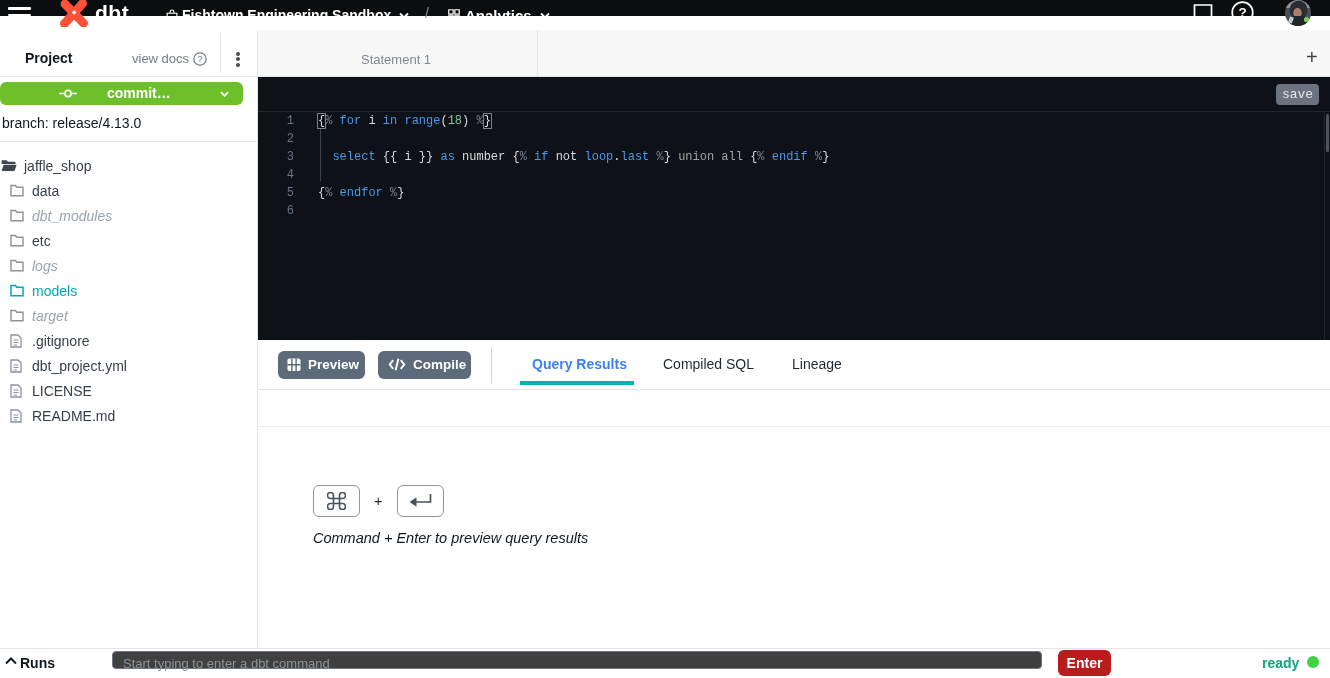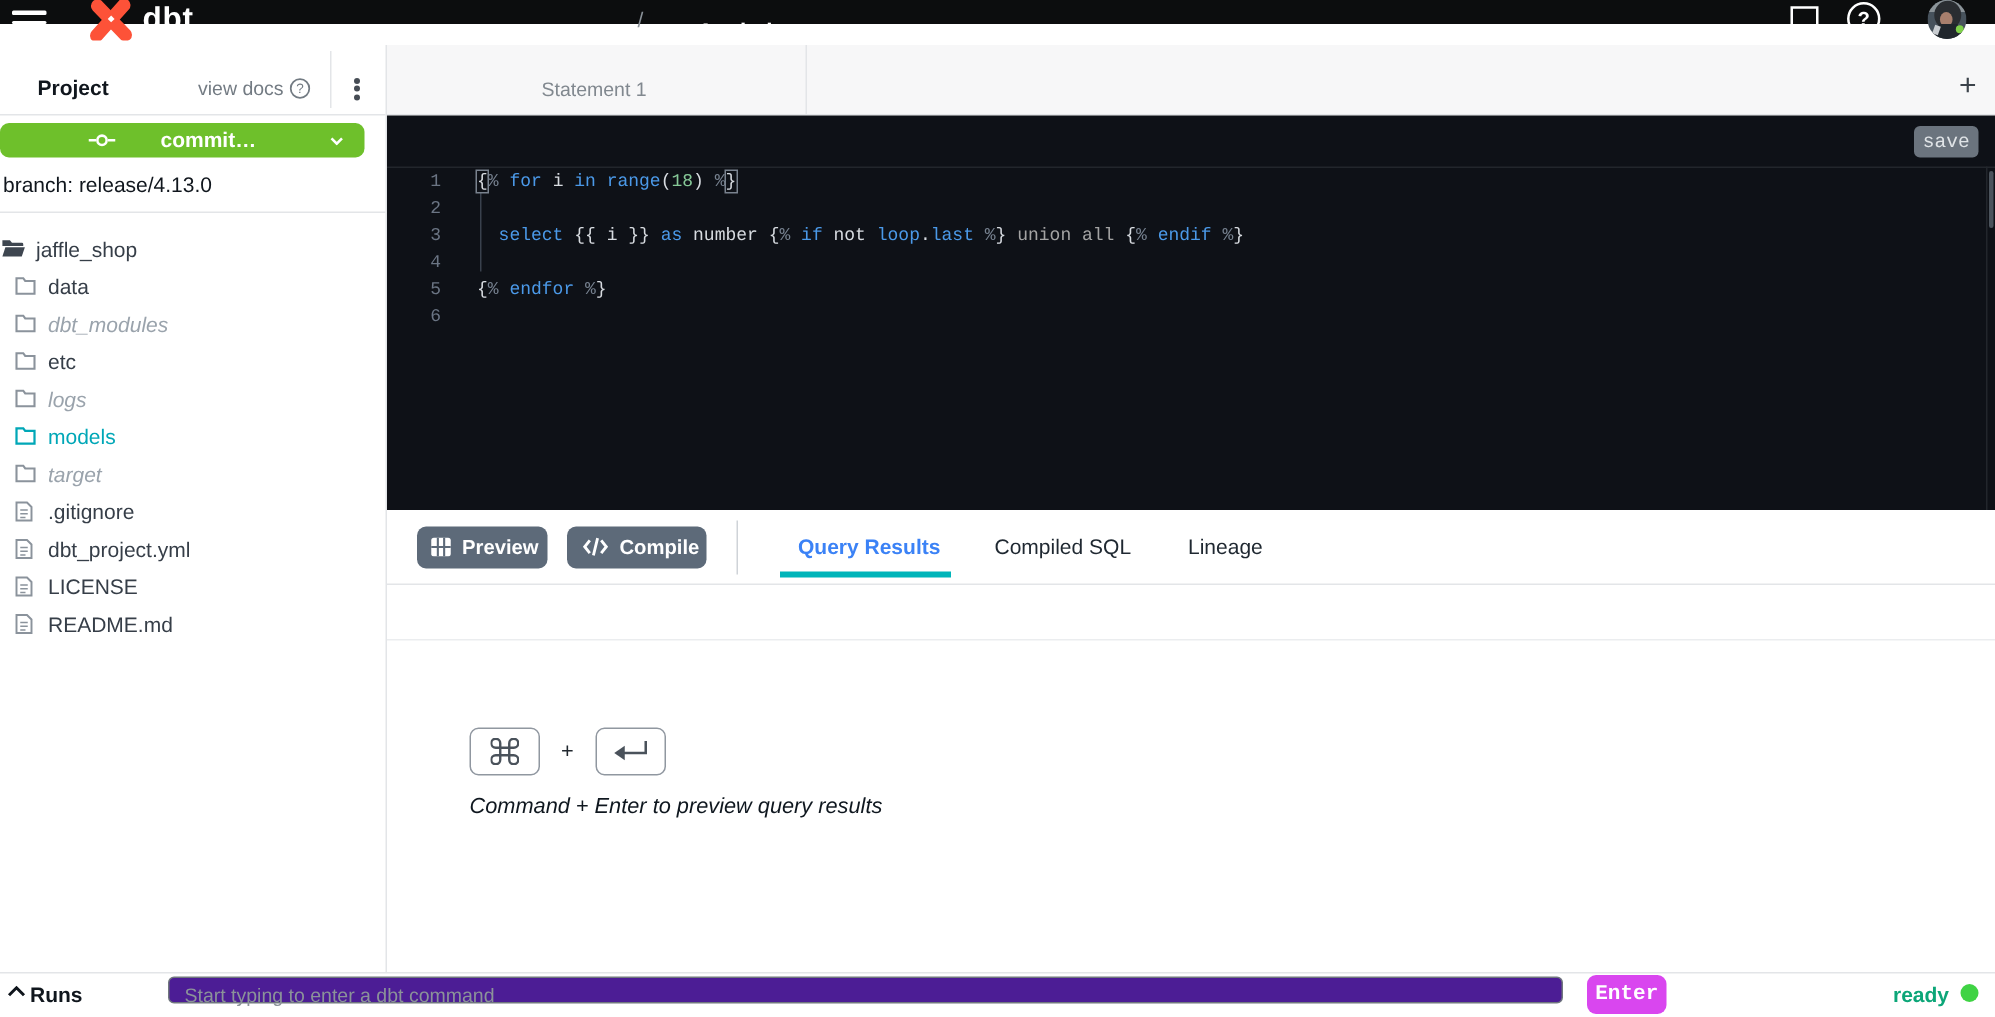--- a/index.html
+++ b/index.html
@@ -3,21 +3,21 @@
 <meta charset="utf-8">
 <style>
 * { margin:0; padding:0; box-sizing:border-box; }
 html,body { width:1330px; height:678px; overflow:hidden; background:#fff;
   font-family:"Liberation Sans", sans-serif; }
 .topbar { position:absolute; left:0; top:0; width:1330px; height:16px; background:#0c0d0e; }
 .hamb { position:absolute; left:8px; top:7px; width:23px; height:16px; }
 .hamb div { position:absolute; left:0; width:23px; height:2.5px; background:#fff; border-radius:1px; }
 .logo-x { position:absolute; }
 .logo-dbt { position:absolute; left:95px; top:1px; color:#fff; font-size:21px; font-weight:bold; letter-spacing:0.5px; }
-.tb-item { position:absolute; top:0; height:30px; display:flex; align-items:flex-end; color:#fff; font-size:14px; font-weight:bold; }
+.tb-item { position:absolute; top:0; height:30px; display:flex; align-items:center; color:#fff; font-size:14px; font-weight:bold; }
 .tb-sep { position:absolute; left:425px; top:5px; color:#8b9299; font-size:14px; }
 .tb-caret { margin-left:8px; }
 
 .sidebar { position:absolute; left:0; top:30px; width:258px; height:618px; background:#fff; border-right:1px solid #e3e5e8; }
 .sb-head { position:absolute; left:0; top:0; width:257px; height:47px; border-bottom:1px solid #e3e5e8; }
 .sb-head .proj { position:absolute; left:8px; top:20px; font-size:14px; font-weight:bold; color:#10161d;margin-left:17px; }
 .sb-head .vdocs { position:absolute; left:132px; top:21px; font-size:13px; color:#737b83; }
 .kebab { position:absolute; left:235.5px; top:21.7px; width:4px; }
 .kebab div { width:4px; height:4px; border-radius:50%; background:#464c54; margin-bottom:1.8px; }
 .commitbtn { position:absolute; left:0px; top:52px; width:243px; height:23px; background:#6ec02b; border-radius:6px; color:#fff; }
@@ -54,22 +54,22 @@
 .rtab.active { color:#3b82f6; font-weight:bold; }
 .underline { position:absolute; left:262px; top:41px; width:114px; height:4px; background:#00b5ba; }
 
 .results { position:absolute; left:258px; top:390px; width:1072px; height:258px; background:#fff; }
 .rsline { position:absolute; left:0; top:36px; width:1072px; height:1px; background:#ebedef; }
 .kbd { position:absolute; width:47px; height:31.5px; border:1.5px solid #9097a0; border-radius:6px; color:#3c434b; }
 .hint { position:absolute; left:55px; top:140px; font-size:14.5px; font-style:italic; color:#0f171f; }
 
 .bottombar { position:absolute; left:0; top:648px; width:1330px; height:30px; background:#fff; border-top:1px solid #e3e5e8; }
 .runs { position:absolute; left:20px; top:6px; font-size:14px; font-weight:bold; color:#10161d; }
-.cmdinput { position:absolute; left:112px; top:2px; width:930px; height:18px; border:1px solid #70777e; border-radius:4px; color:#8b9299; font-size:13px; line-height:23px; padding-left:10px; background:#4c1d95; }
-.enterbtn { position:absolute; left:1058px; top:1px; width:53px; height:26px; background:#d946ef; border-radius:6px; color:#fff; font-size:14px; font-weight:bold; text-align:center; line-height:26px;font-family:Liberation Mono, monospace; }
+.cmdinput { position:absolute; left:112px; top:2px; width:930px; height:18px; border:1px solid #70777e; border-radius:4px; color:#8b9299; font-size:13px; line-height:23px; padding-left:10px; background:#404040; }
+.enterbtn { position:absolute; left:1058px; top:1px; width:53px; height:26px; background:#b91c1c; border-radius:6px; color:#fff; font-size:14px; font-weight:bold; text-align:center; line-height:26px; }
 .ready { position:absolute; left:1262px; top:6px; font-size:14px; font-weight:bold; color:#0ca678; }
 .rdot { position:absolute; left:1307px; top:7px; width:12px; height:12px; border-radius:50%; background:#3fd344; }
 </style>
 </head>
 <body>
 
 <div class="topbar">
   <div class="hamb">
       <div style="top:0"></div>
       <div style="top:6.5px"></div>

